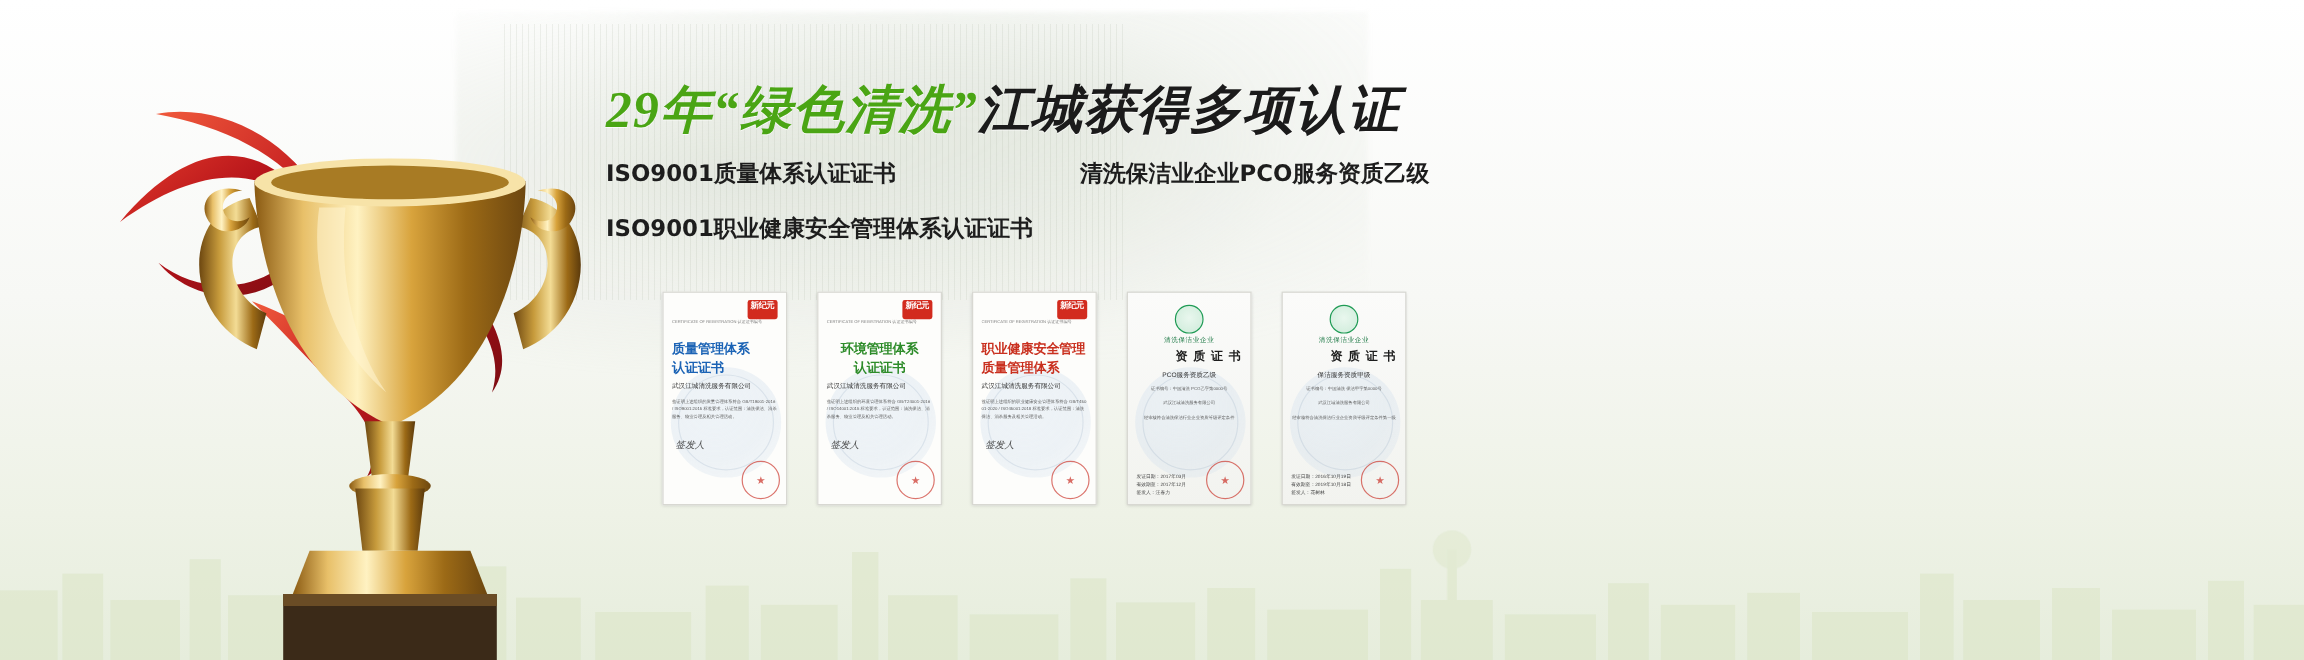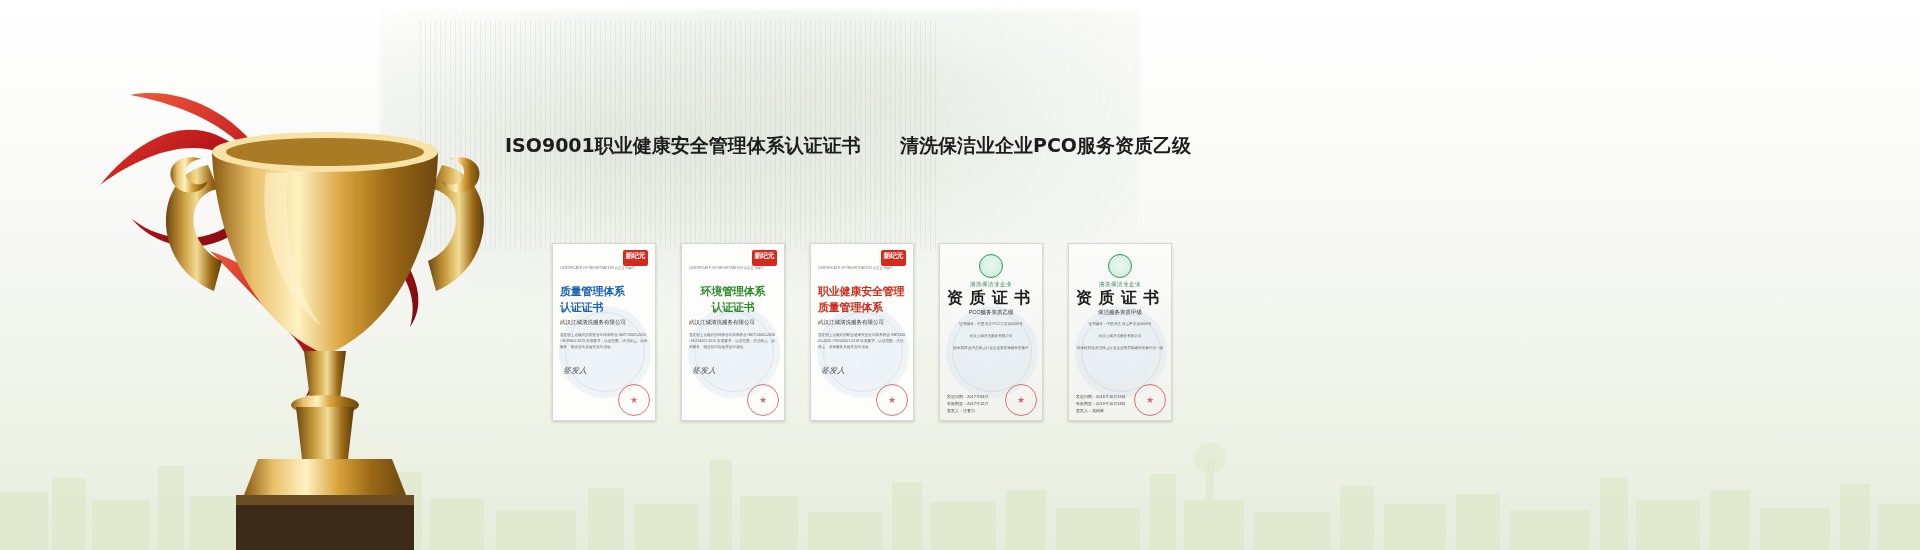--- a/index.html
+++ b/index.html
@@ -165,21 +165,21 @@
     z-index: 2;
     font-size: 11px;
     font-weight: bold;
     line-height: 14px;
     margin-top: 2px;
     letter-spacing: -.2px;
   }
   .cert-title.blue { color: #1b63b5; }
   .cert-title.green { color: #2e8c2a; text-align: center; }
   .cert-title.red { color: #c9301f; }
-  .cert-title.dark { color: #1c1c1c; font-size: 16px; line-height: 16px; letter-spacing: 1px; text-align:left; }
+  .cert-title.dark { color: #1c1c1c; font-size: 10px; line-height: 16px; letter-spacing: 1px; text-align:right; }
   .cert-company {
     position: relative;
     z-index: 2;
     font-size: 5.5px;
     color: #333;
     margin-top: 4px;
     line-height: 8px;
   }
   .cert-body {
     position: relative;
@@ -368,23 +368,27 @@
       <path d="M214,296 L256,296 L250,344 L220,344 Z" fill="url(#goldDark)"></path>
       <ellipse cx="235" cy="350" rx="34" ry="10" fill="url(#gold)"></ellipse>
       <path d="M206,352 L264,352 L258,404 L212,404 Z" fill="url(#goldDark)"></path>
 
       <path d="M168,404 L302,404 L316,440 L154,440 Z" fill="url(#gold)"></path>
       <rect x="146" y="440" width="178" height="55" fill="#3b2a18"></rect>
       <rect x="146" y="440" width="178" height="10" fill="#6a4c25"></rect>
     </svg>
   </div>
 
+  <div class="headline">
+    <span>29年</span><span>“绿色清洗”</span><span class="dark">江城获得多项认证</span>
+  </div>
 
   <div class="cert-list">
     <div class="cert-col left">
+      <div class="cert-line">ISO9001质量体系认证证书</div>
       <div class="cert-line">ISO9001职业健康安全管理体系认证证书</div>
     </div>
     <div class="cert-col right">
       <div class="cert-line">清洗保洁业企业PCO服务资质乙级</div>
     </div>
   </div>
 
   <div class="certs-row">
 
     <div class="cert-card">

